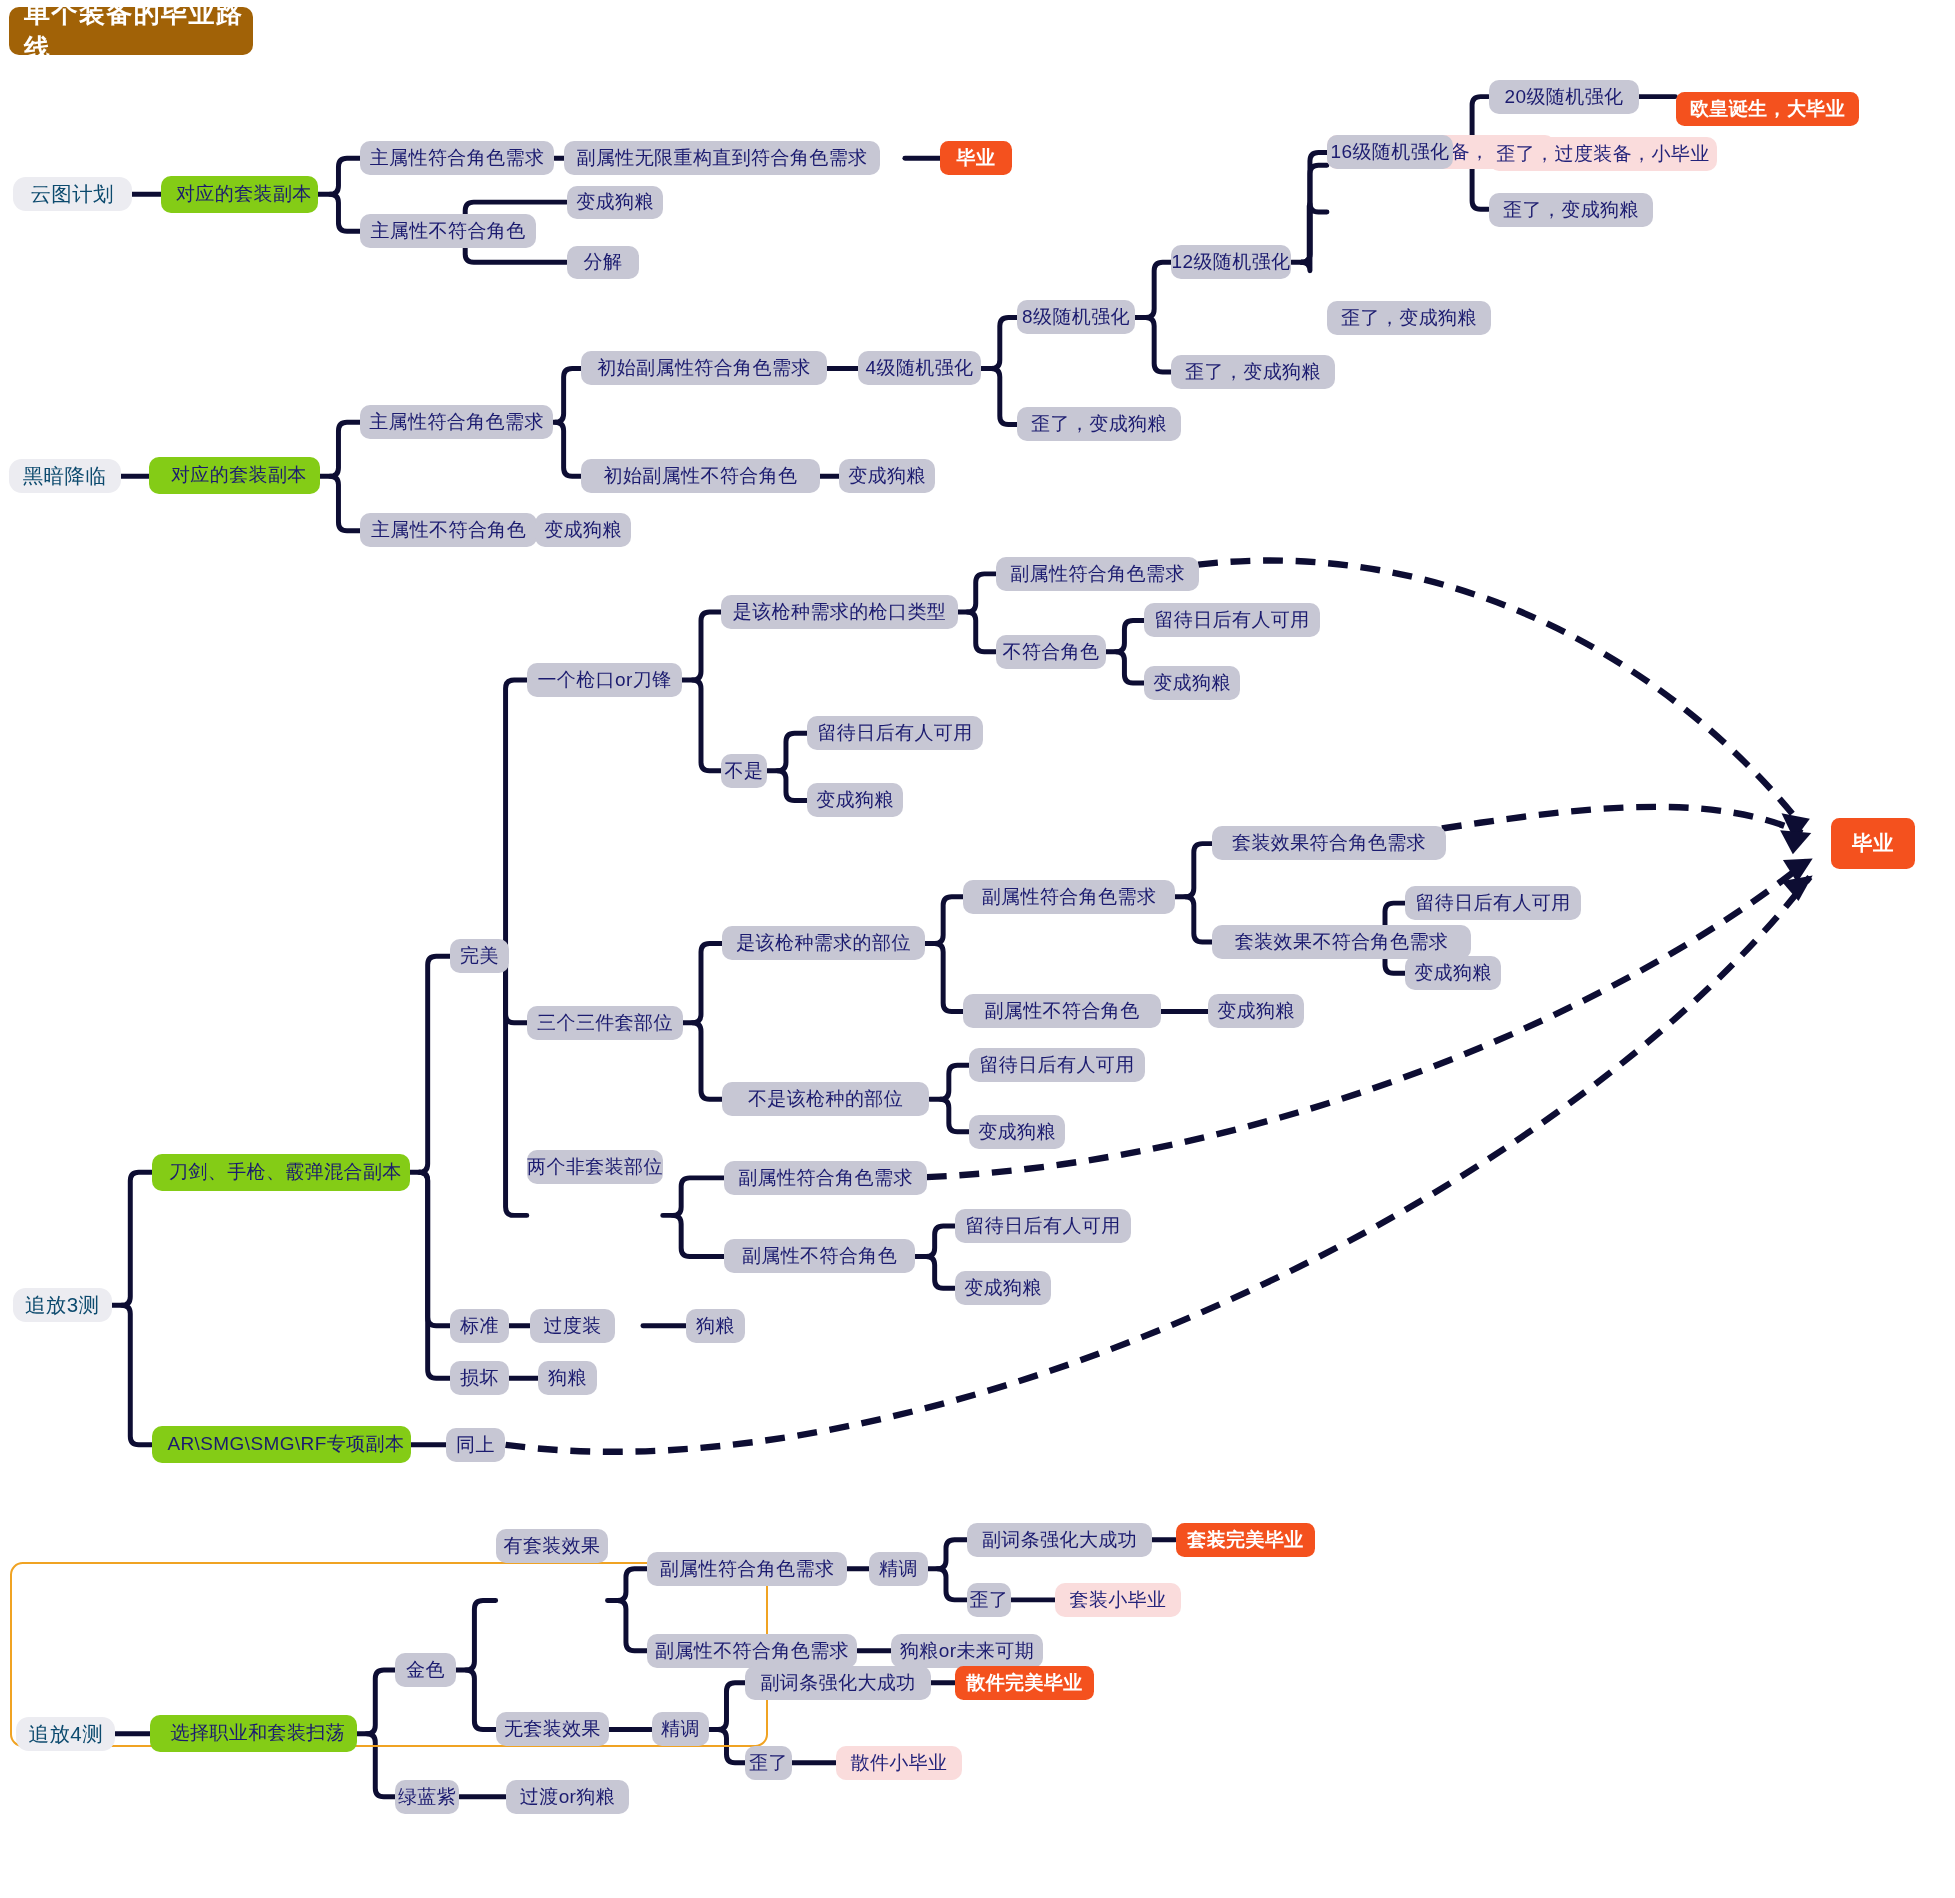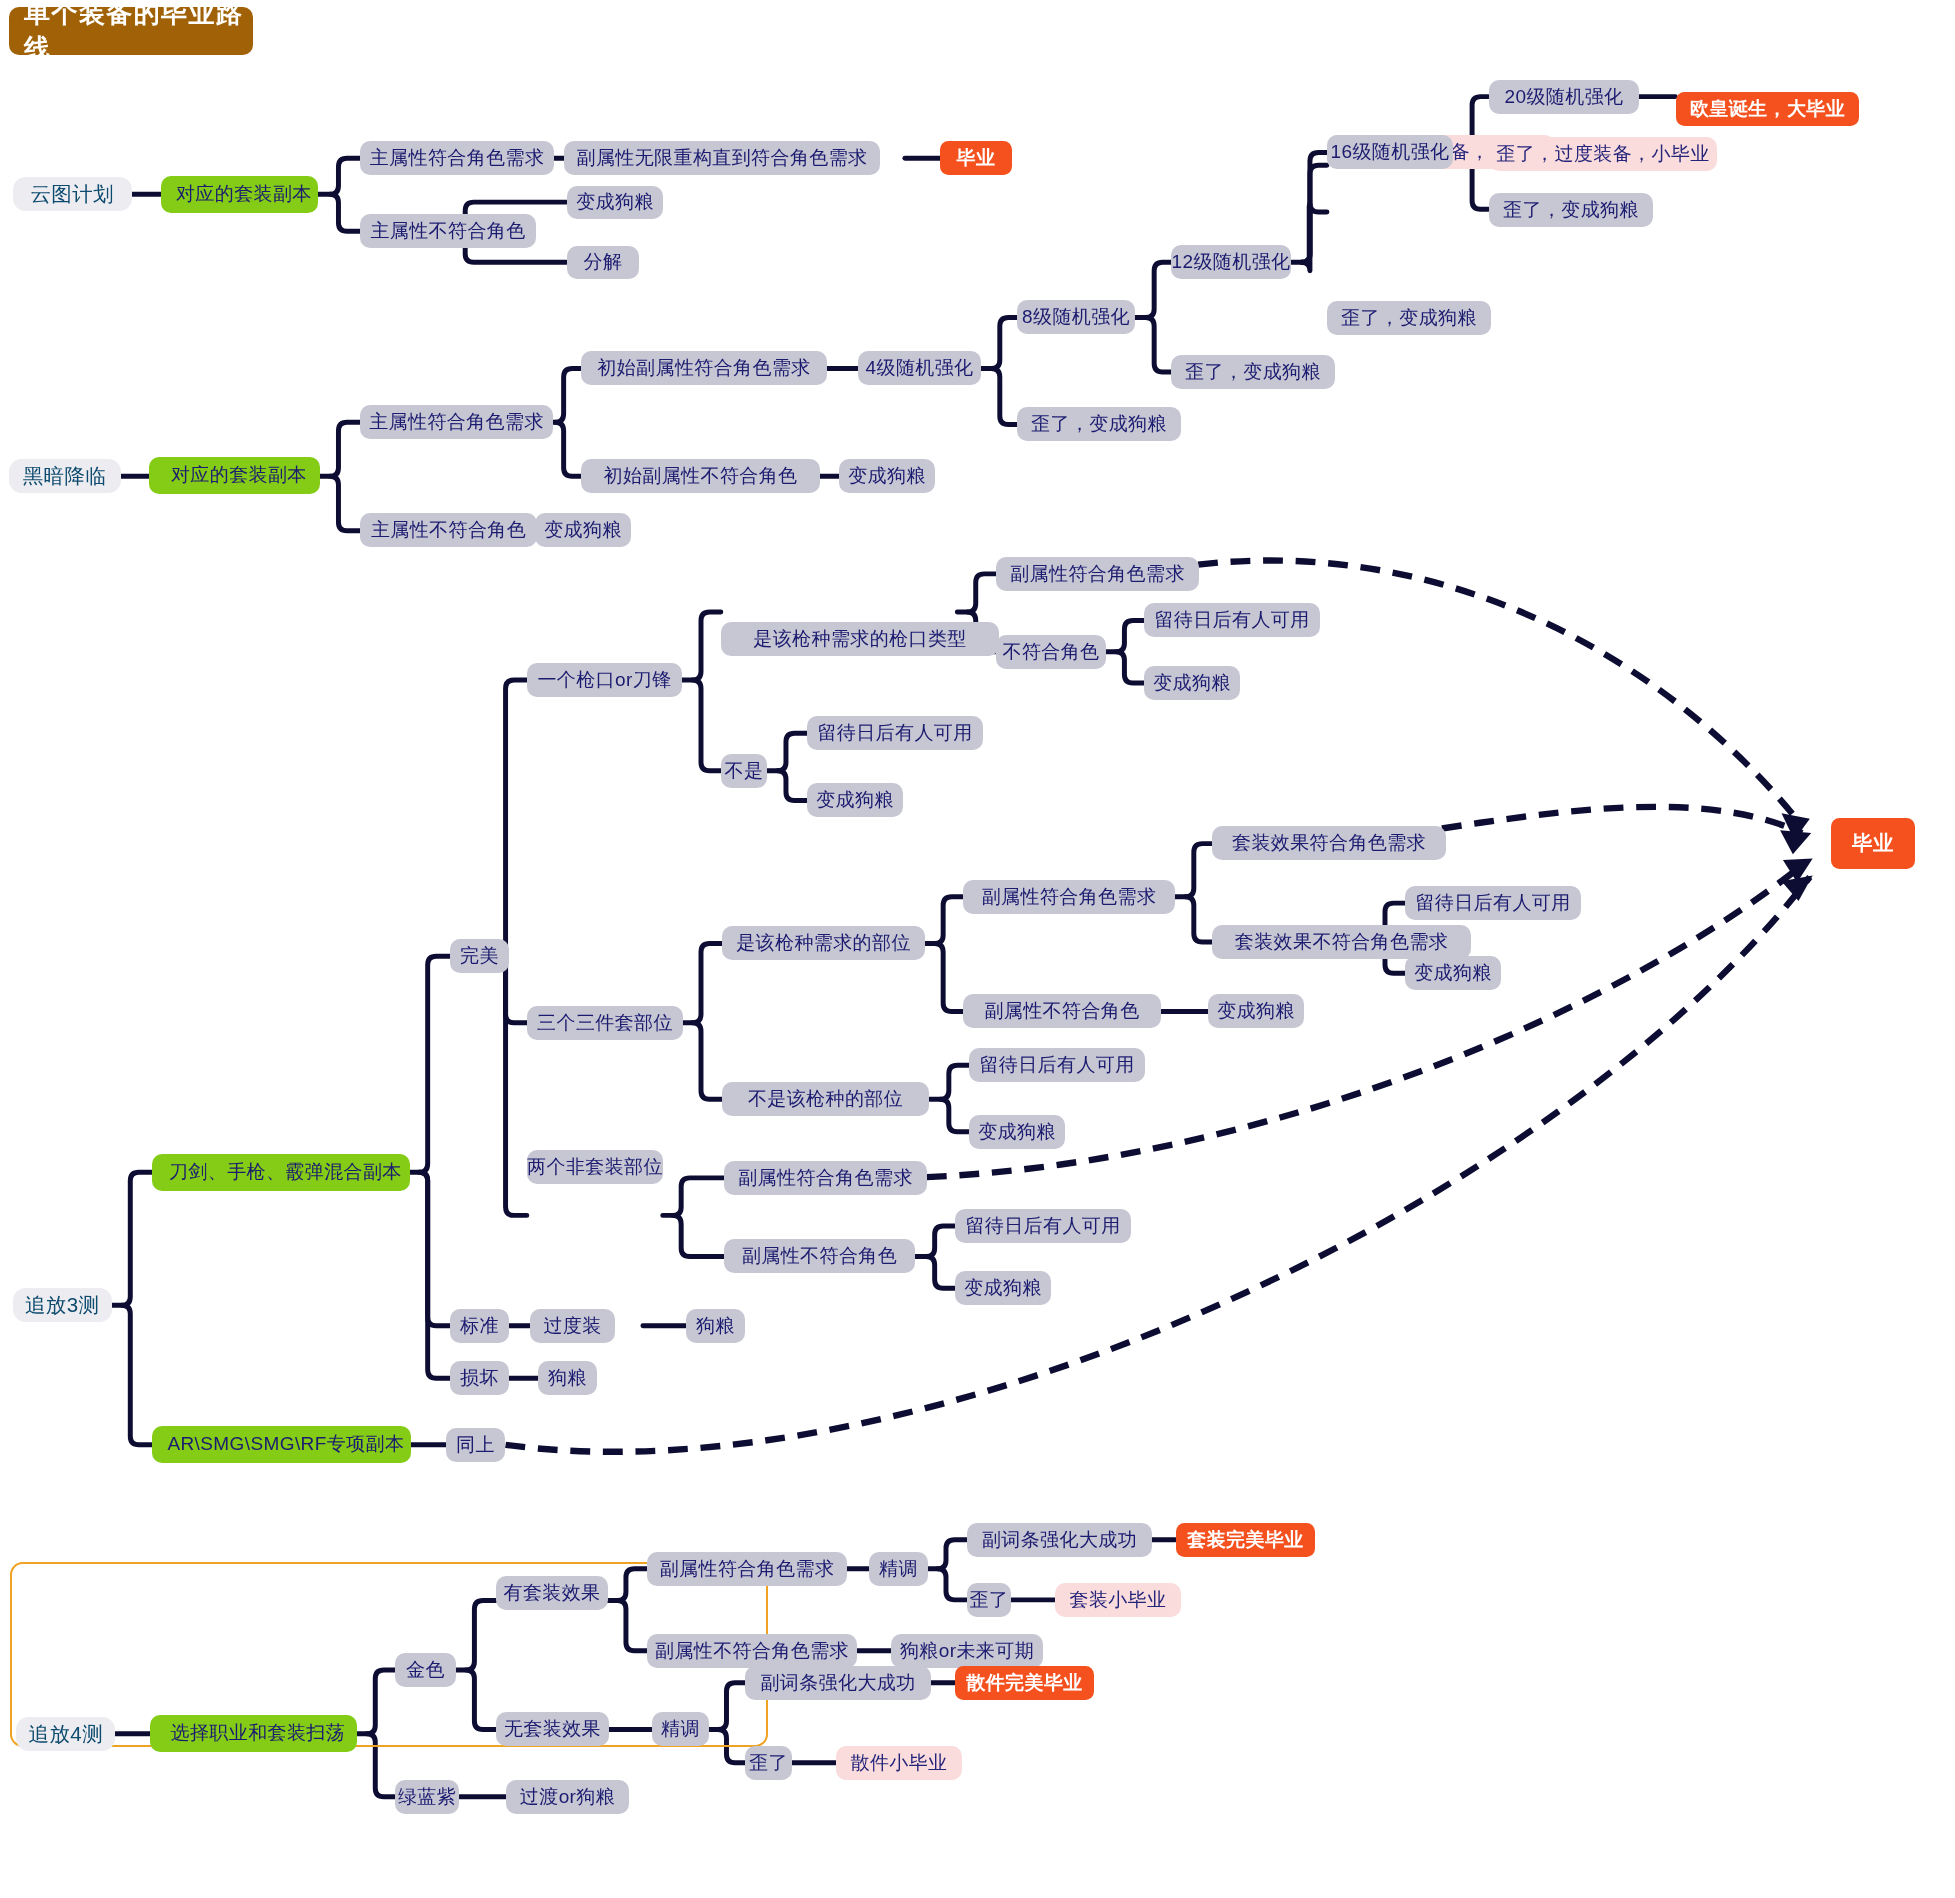--- a/index.html
+++ b/index.html
@@ -276,21 +276,21 @@
   <div class="node n-norm" style="left:450px;top:1361px;width:59px;height:34px;">
     <span>损坏</span>
   </div>
   <div class="node n-norm" style="left:538px;top:1361px;width:59px;height:34px;">
     <span>狗粮</span>
   </div>
 
   <div class="node n-norm" style="left:527px;top:663px;width:155px;height:34px;">
     <span>一个枪口or刀锋</span>
   </div>
-  <div class="node n-norm" style="left:721px;top:595px;width:278px;height:34px;margin-top:27px;">
+  <div class="node n-norm" style="left:721px;top:595px;width:237px;height:34px;">
     <span>是该枪种需求的枪口类型</span>
   </div>
   <div class="node n-norm" style="left:996px;top:557px;width:203px;height:34px;">
     <span>副属性符合角色需求</span>
   </div>
   <div class="node n-norm" style="left:996px;top:635px;width:110px;height:34px;">
     <span>不符合角色</span>
   </div>
   <div class="node n-norm" style="left:1144px;top:603px;width:176px;height:34px;">
     <span>留待日后有人可用</span>
@@ -375,21 +375,21 @@
   </div>
   <div class="node n-norm" style="left:395px;top:1653px;width:61px;height:34px;">
     <span>金色</span>
   </div>
   <div class="node n-norm" style="left:395px;top:1780px;width:64px;height:34px;">
     <span>绿蓝紫</span>
   </div>
   <div class="node n-norm" style="left:506px;top:1780px;width:123px;height:34px;">
     <span>过渡or狗粮</span>
   </div>
-  <div class="node n-norm" style="left:496px;top:1576px;width:112px;height:34px;">
+  <div class="node n-norm" style="left:496px;top:1529px;width:112px;height:34px;">
     <span>有套装效果</span>
   </div>
   <div class="node n-norm" style="left:496px;top:1712px;width:113px;height:34px;">
     <span>无套装效果</span>
   </div>
   <div class="node n-norm" style="left:647px;top:1552px;width:200px;height:34px;">
     <span>副属性符合角色需求</span>
   </div>
   <div class="node n-norm" style="left:869px;top:1552px;width:59px;height:34px;">
     <span>精调</span>

